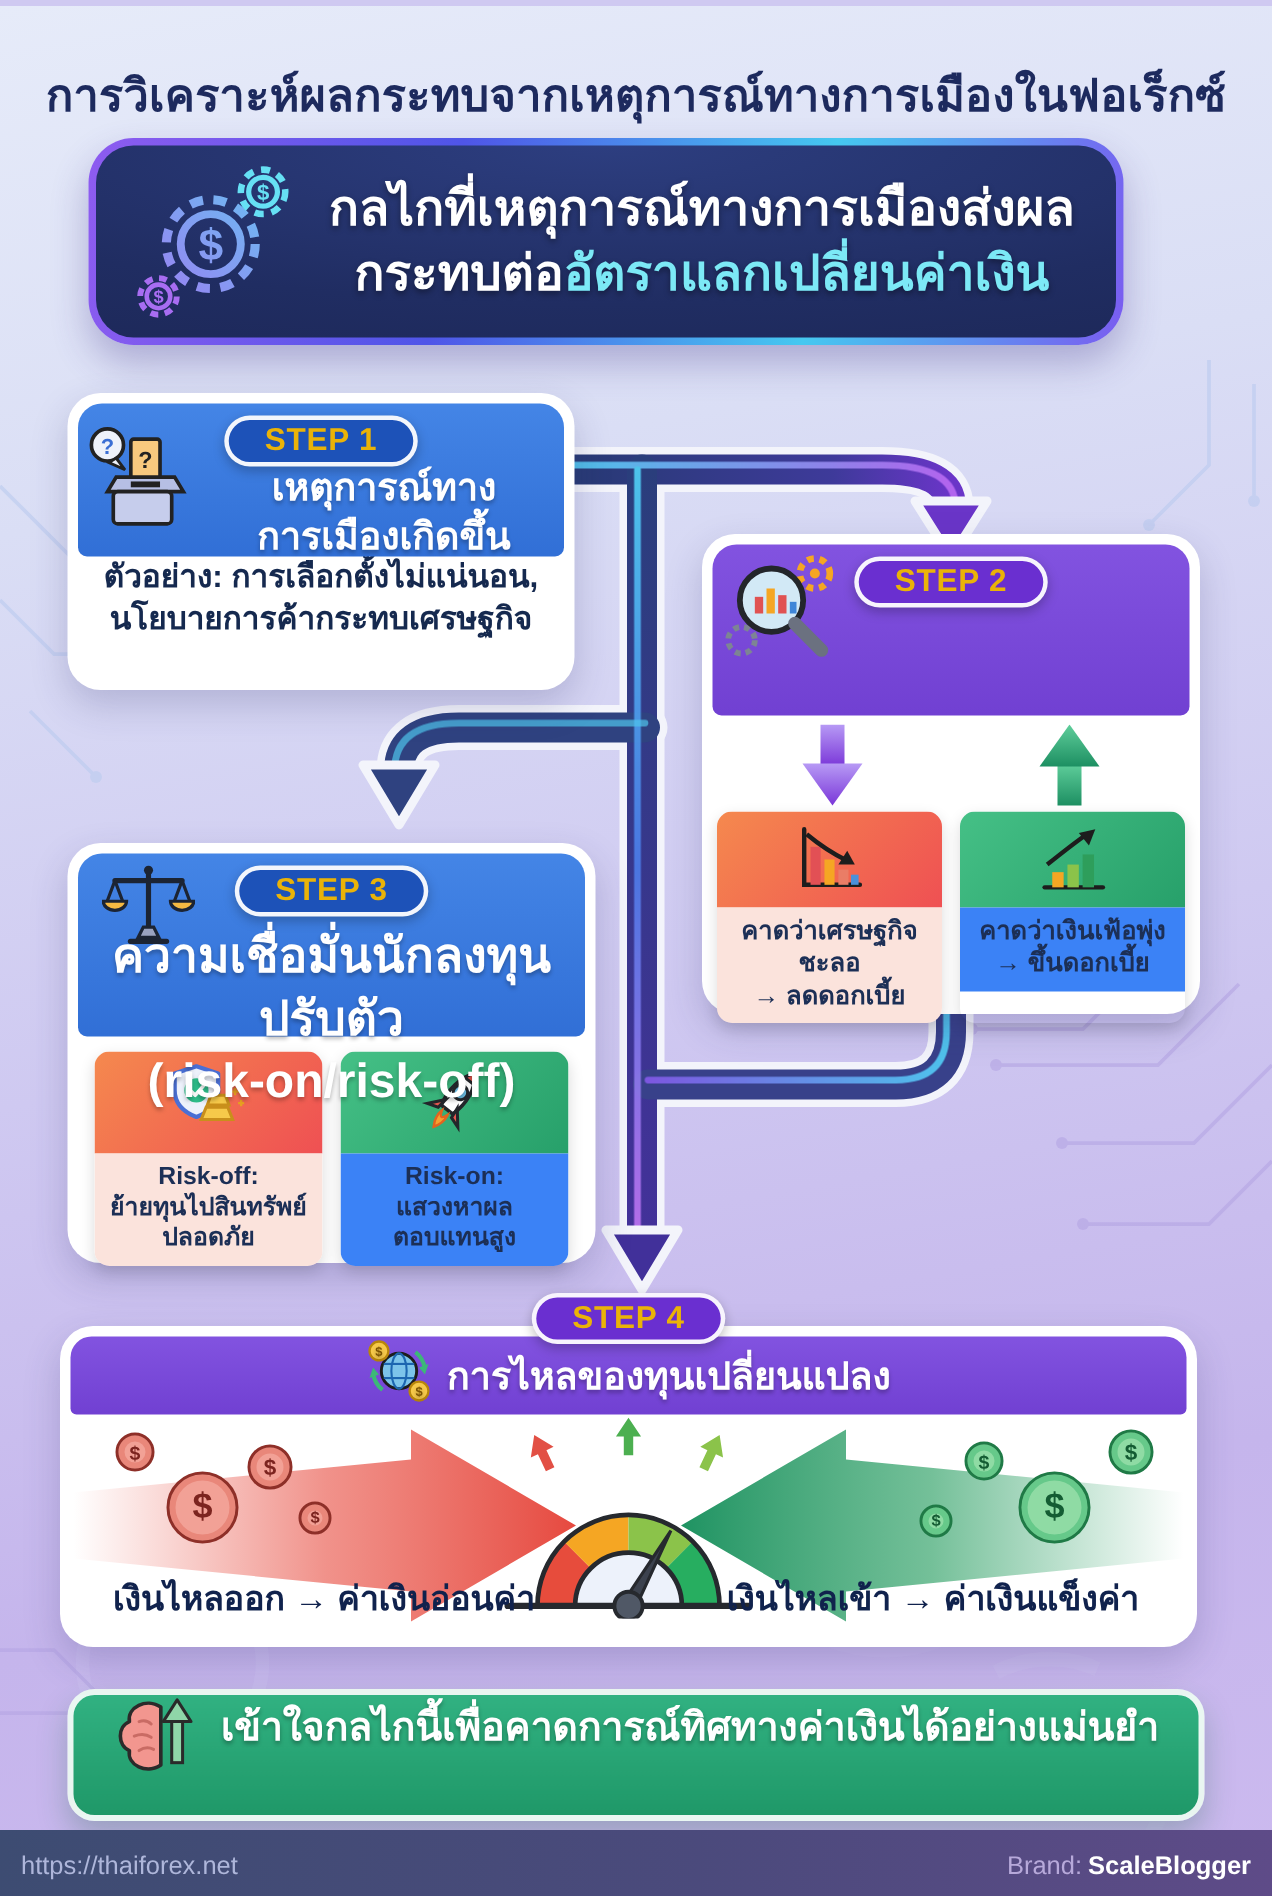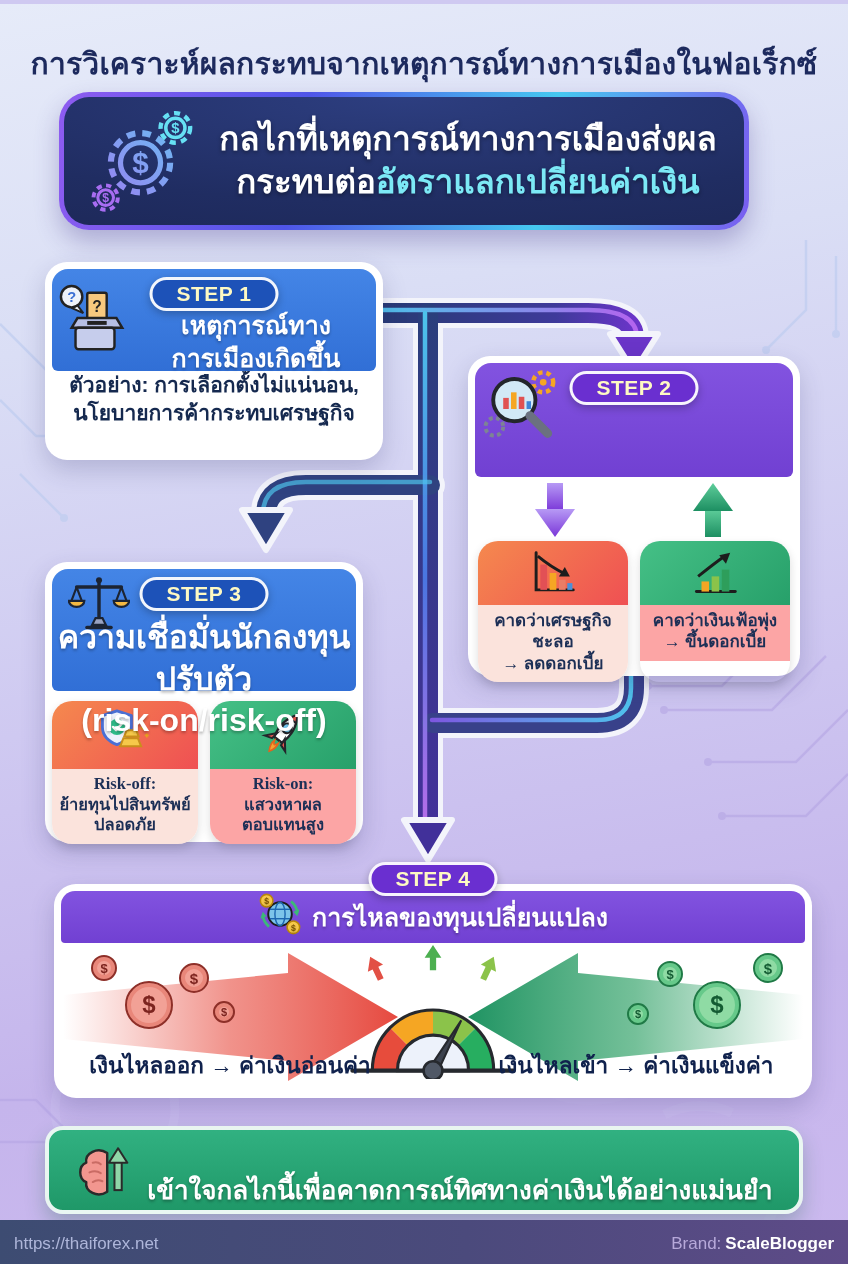--- a/index.html
+++ b/index.html
@@ -22,21 +22,21 @@
   .hero-text{flex:1;text-align:center;color:#fff;font-weight:800;font-size:33px;line-height:1.3;
     text-shadow:0 2px 4px rgba(0,0,0,.4);}
   .hl{color:#7ce9f6;}
 
   .card{position:absolute;background:#fff;border-radius:22px;box-shadow:0 10px 24px rgba(50,50,110,.22);
     z-index:2;box-sizing:border-box;padding:7px;}
   .chead{position:relative;border-radius:16px 16px 6px 6px;color:#fff;}
   .blue{background:linear-gradient(180deg,#4485e6,#316fd6);}
   .purple{background:linear-gradient(180deg,#8253e0,#7140d2);}
   .pill{position:absolute;top:8px;left:50%;transform:translateX(-50%);padding:2px 24px;border-radius:999px;
-    border:3px solid rgba(255,255,255,.95);font-weight:800;font-size:21px;color:#fef9c3;letter-spacing:.5px;
+    border:3px solid rgba(255,255,255,.95);font-weight:800;font-size:21px;color:#eab308;letter-spacing:.5px;
     box-shadow:0 3px 8px rgba(0,0,0,.25);white-space:nowrap;}
   .pill.b{background:#1d52b8;} .pill.p{background:#6a2fd0;}
   .step-title{position:absolute;left:0;right:0;text-align:center;font-weight:800;
     text-shadow:0 2px 3px rgba(0,0,0,.28);line-height:1.3;}
 
   .card1{left:45px;top:258px;width:338px;height:198px;}
   .c1-head{height:102px;}
   .c1-icon{position:absolute;left:6px;top:14px;}
   .c1-title{top:40px;left:86px;right:2px;font-size:25px;text-align:center;}
   .c1-body{padding-top:0;text-align:center;color:#15294f;font-size:21px;font-weight:600;line-height:1.35;}
@@ -45,56 +45,56 @@
   .card2{left:468px;top:352px;width:332px;height:320px;}
   .c2-head{height:114px;}
   .c2-icon{position:absolute;left:6px;top:6px;}
   .c2-title{top:42px;font-size:23px;}
   .c2-title .t1{padding-left:78px;}
   .c2-mid{position:relative;height:56px;margin-top:4px;}
   .arr-down{position:absolute;left:58px;top:2px;}
   .arr-up{position:absolute;right:58px;top:2px;}
   .c2-cards{display:flex;gap:12px;justify-content:center;margin-top:4px;}
 
-  .mini{border-radius:20px;overflow:hidden;text-align:center;box-shadow:0 4px 10px rgba(0,0,0,.14);width:150px;font-family:Liberation Serif, serif;}
+  .mini{border-radius:10px;overflow:hidden;text-align:center;box-shadow:0 4px 10px rgba(0,0,0,.14);width:150px;}
   .mini .top{height:64px;display:flex;align-items:center;justify-content:center;}
   .mini.red .top{background:linear-gradient(135deg,#f5894e,#ef5053);}
   .mini.red .bottom{background:#fbe3dc;}
   .mini.green .top{background:linear-gradient(135deg,#45c086,#27a06a);}
-  .mini.green .bottom{background:#fca5a5;}
+  .mini.green .bottom{background:#3b82f6;}
   .mini .bottom{padding:5px 3px 8px;font-weight:700;color:#1c2f56;font-size:17px;line-height:1.25;}
 
-  .card3{left:45px;top:558px;width:318px;height:280px;}
+  .card3{left:45px;top:558px;width:352px;height:280px;}
   .c3-head{height:122px;}
   .c3-icon{position:absolute;left:16px;top:6px;}
   .c3-title{top:48px;font-size:32px;}
   .c3-cards{display:flex;gap:12px;justify-content:center;margin-top:10px;}
   .c3-cards .mini{width:152px;}
   .c3-cards .top{height:68px;}
   .c3-cards .bottom{font-size:16.5px;}
 
-  .card4{left:54px;top:880px;width:758px;height:214px;}
+  .card4{left:40px;top:880px;width:758px;height:214px;}
   .badge4{top:-22px;z-index:5;}
   .c4-head{height:52px;border-radius:14px 14px 4px 4px;display:flex;align-items:center;justify-content:center;
     gap:10px;font-size:25px;font-weight:800;text-shadow:0 2px 3px rgba(0,0,0,.28);}
   .c4-body{position:relative;height:148px;}
   .flow-left,.flow-right{position:absolute;top:4px;z-index:1;}
   .flow-left{left:2px;} .flow-right{right:2px;transform:scaleX(-1);}
   .gauge{position:absolute;left:50%;top:0;transform:translateX(-50%);z-index:3;}
   .coin{position:absolute;border-radius:50%;display:flex;align-items:center;justify-content:center;
     font-weight:800;z-index:2;box-sizing:border-box;}
   .coin.red{background:#f2a196;border:2.5px solid #8e2f28;color:#7c241f;box-shadow:inset 0 0 0 4px #e9877a;}
   .coin.green{background:#8fdba4;border:2.5px solid #1f7a46;color:#145c33;box-shadow:inset 0 0 0 4px #66c98a;}
   .c4-label{position:absolute;bottom:8px;width:330px;text-align:center;font-size:22.5px;font-weight:700;
     color:#10224d;z-index:4;}
   .c4-label.l{left:4px;} .c4-label.r{right:4px;}
 
   .banner{position:absolute;left:45px;top:1122px;width:758px;height:88px;border-radius:18px;z-index:2;
     background:linear-gradient(180deg,#31b181,#1f9868);border:4px solid rgba(255,255,255,.9);
-    box-shadow:0 10px 20px rgba(30,100,70,.28);display:flex;align-items:flex-end;justify-content:center;
+    box-shadow:0 10px 20px rgba(30,100,70,.28);display:flex;align-items:flex-start;justify-content:center;
     gap:14px;color:#fff;font-size:26px;font-weight:800;text-shadow:0 2px 3px rgba(0,0,0,.3);box-sizing:border-box;}
 
   .footerbar{position:absolute;left:0;bottom:0;width:100%;height:48px;z-index:3;box-sizing:border-box;
     background:linear-gradient(90deg,#3d4c72 0%,#4b4a7c 55%,#5e4b88 100%);
     display:flex;justify-content:space-between;align-items:center;padding:0 14px;font-size:17px;}
   .url{color:#aeb6da;text-decoration:none;}
   .brand{color:#b7a9da;}
   .brand b{color:#fff;font-weight:700;margin-left:4px;}
 </style>
 </head>

